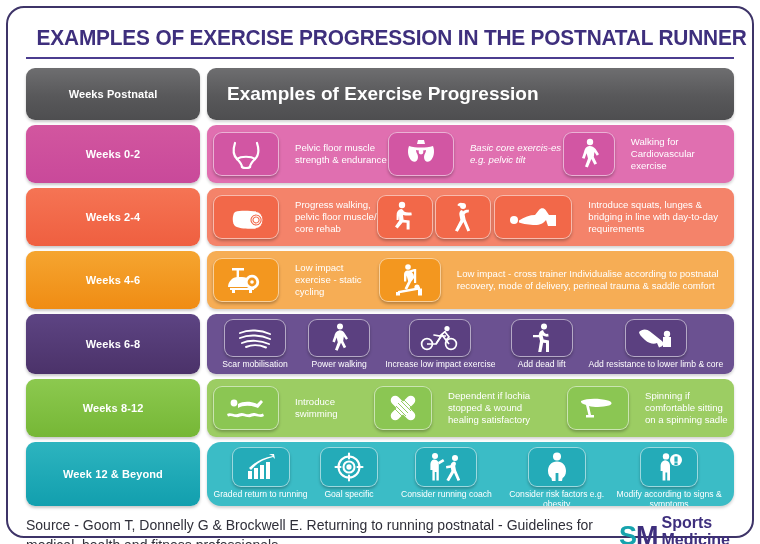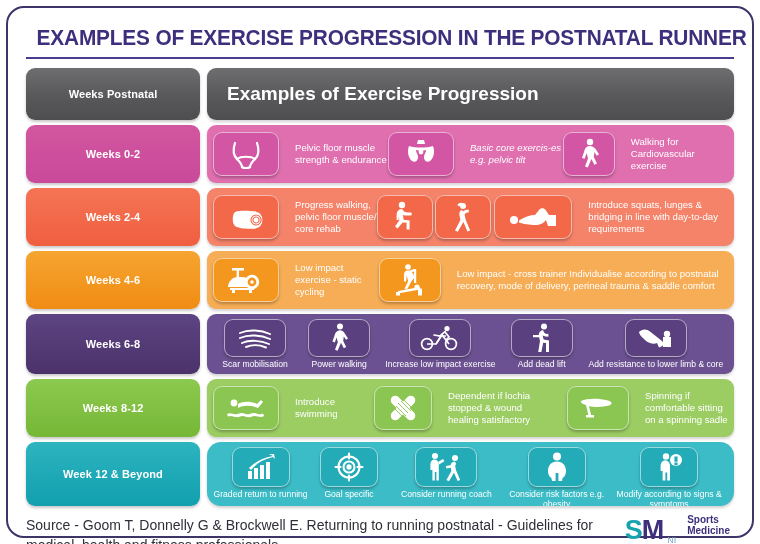--- a/index.html
+++ b/index.html
@@ -122,21 +122,21 @@
   .source {
     font-size: 14px;
     line-height: 1.45;
     color: #2f2f39;
     max-width: 600px;
   }
   .logo { display: flex; align-items: center; gap: 4px; padding-right: 4px; }
   .logo-mark { font-size: 27px; font-weight: bold; color: #16a3ad; line-height: 1; letter-spacing: -1px; }
   .logo-mark .m { color: #3e2f7d; }
   .logo-txt { line-height: 1.06; }
-  .logo-txt .l1, .logo-txt .l2 { font-size: 10px; font-weight: bold; color: #3e2f7d; display: block; margin-left: 20px; }
+  .logo-txt .l1, .logo-txt .l2 { font-size: 16px; font-weight: bold; color: #3e2f7d; display: block; }
   .logo-txt .l3 { font-size: 9px; color: #7aa7c8; display: block; }
 </style>
 </head>
 <body>
 
 <div id="card">
 
   <div class="title-wrap">
     <div class="title">EXAMPLES OF EXERCISE PROGRESSION IN THE POSTNATAL RUNNER</div>
     <div class="title-rule"></div>

